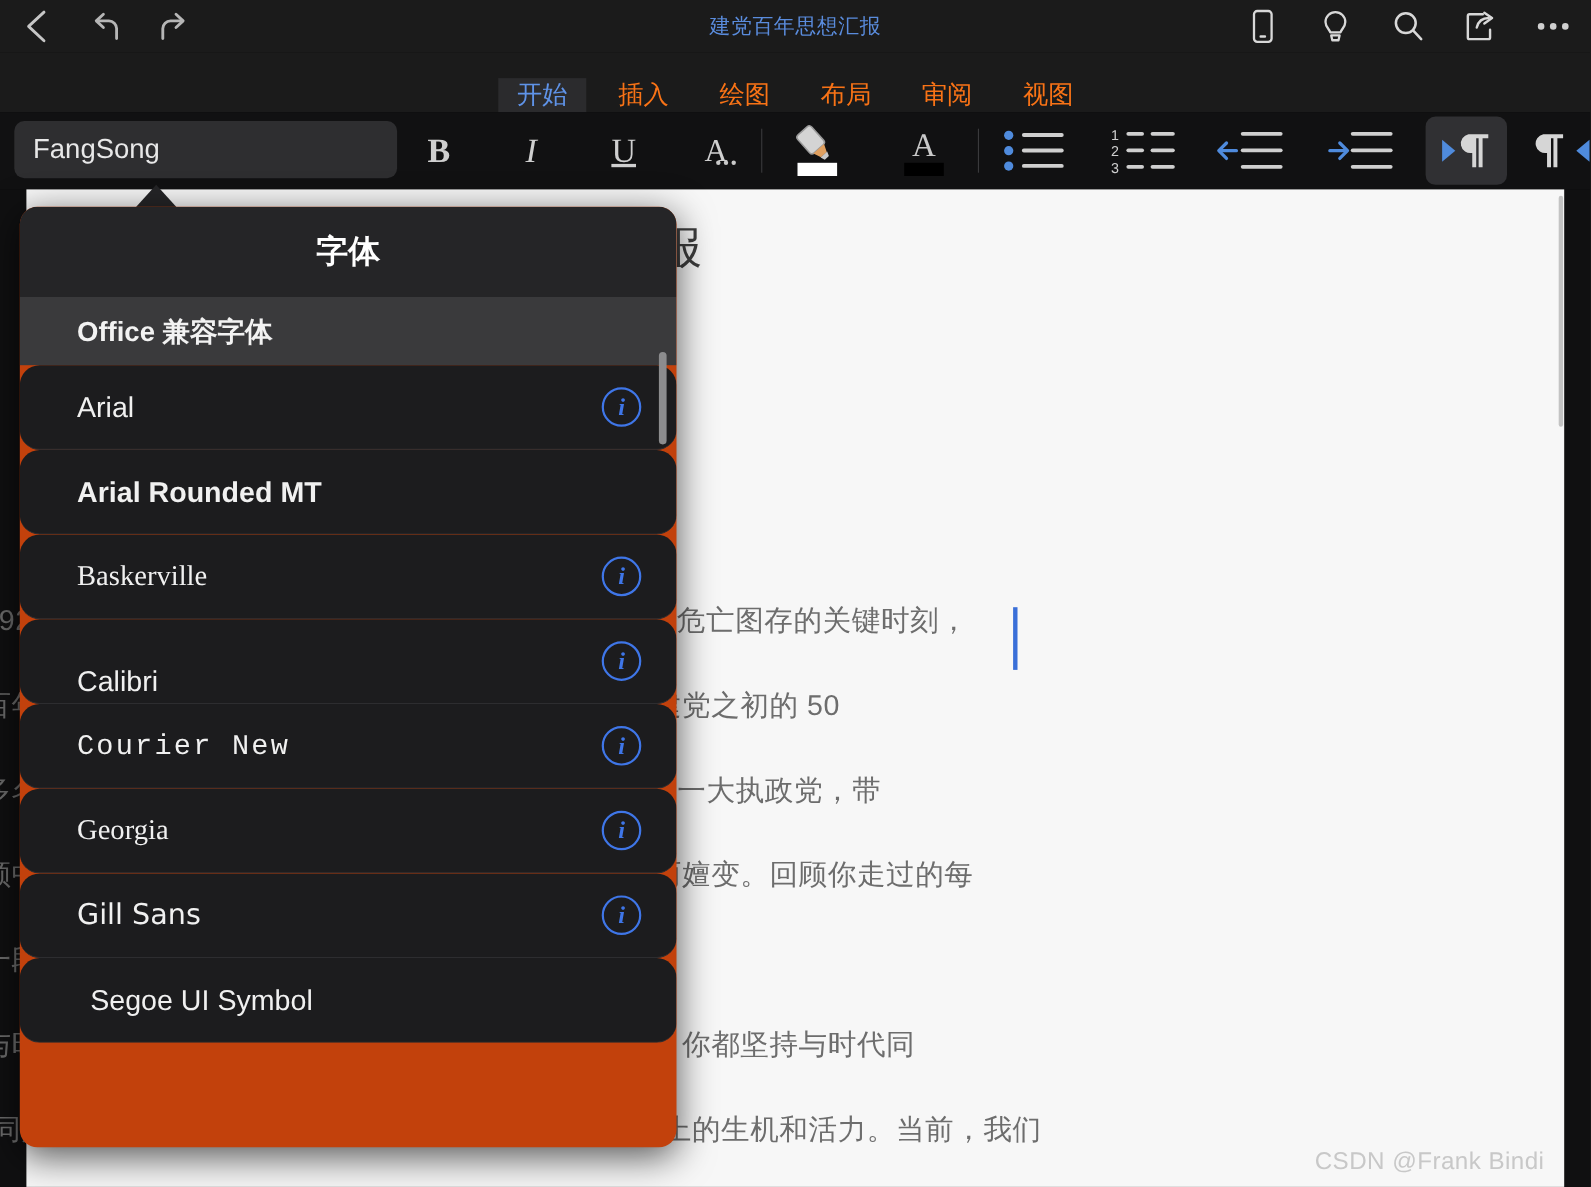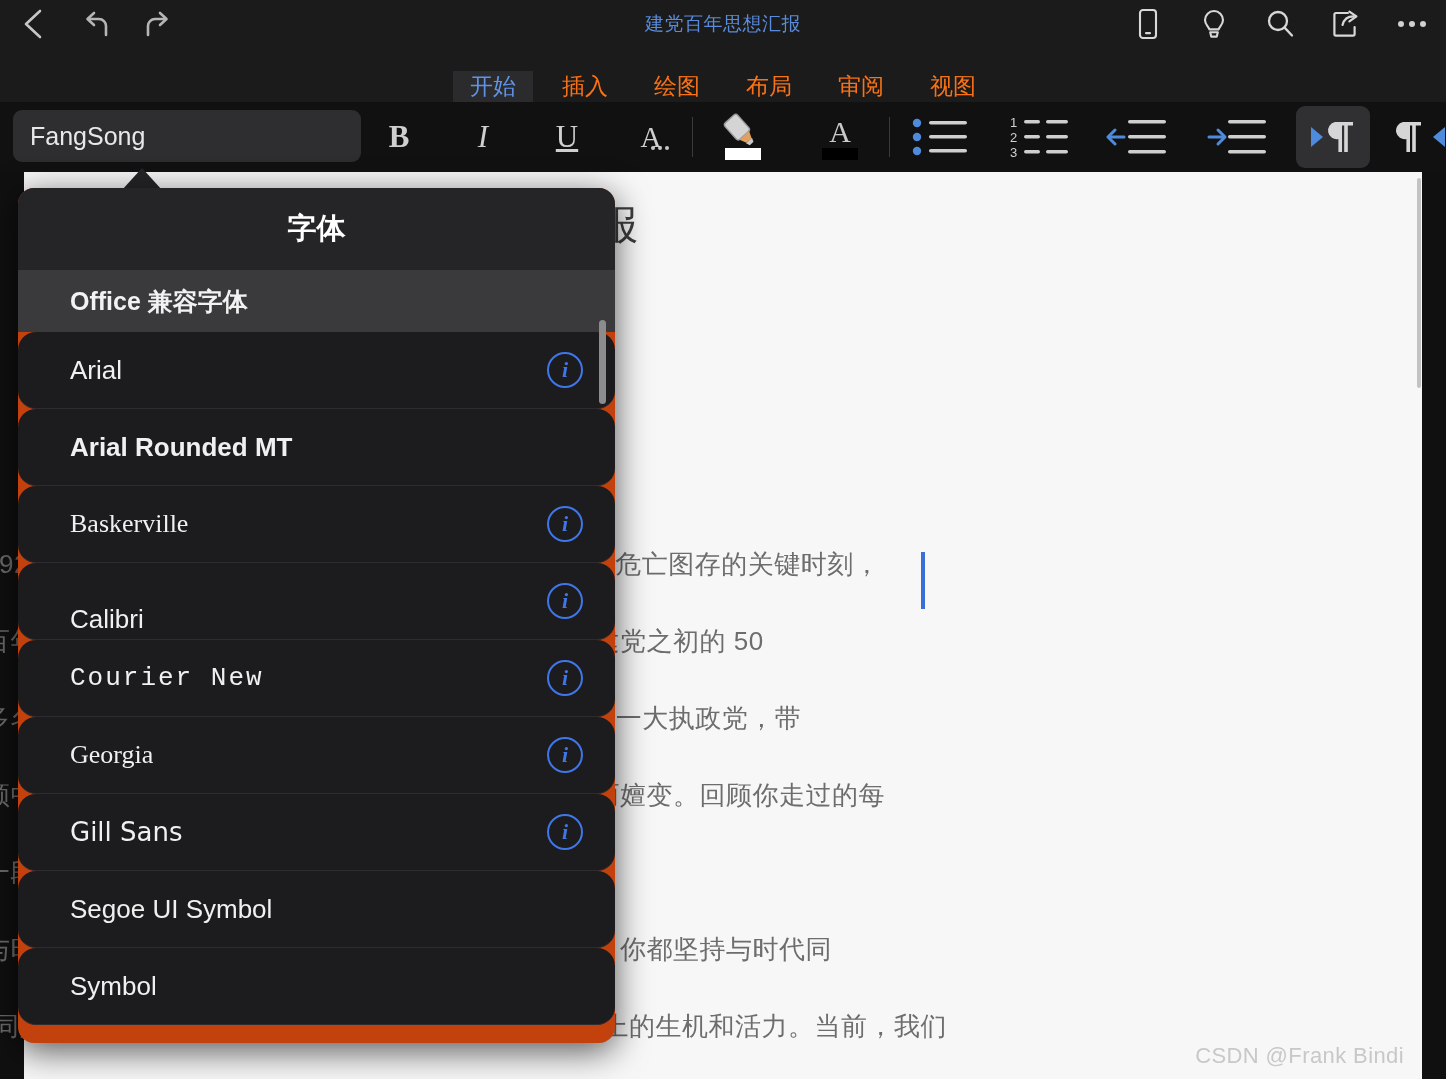--- a/index.html
+++ b/index.html
@@ -131,21 +131,21 @@
     padding: 0 32px 0 52px; cursor: pointer; border-radius: 18px;
   }
   .pop-row .name { color: #f0f0f0; font-size: 26px; white-space: nowrap; }
   .name.f-arial   { font-family: "Liberation Sans", sans-serif; font-weight: 400; }
   .name.f-arialr  { font-family: "Liberation Sans", sans-serif; font-weight: 700; }
   .name.f-bask    { font-family: "Liberation Serif", serif; font-weight: 400; }
   .name.f-calibri { font-family: "Liberation Sans", sans-serif; font-weight: 400; margin-top: 37px; }
   .name.f-courier { font-family: "Liberation Mono", monospace; font-weight: 400; letter-spacing: 2px; }
   .name.f-georgia { font-family: "Liberation Serif", serif; font-weight: 400; }
   .name.f-gill    { font-family: "DejaVu Sans", sans-serif; font-weight: 400; }
-  .name.f-segoe   { font-family: "Liberation Sans", sans-serif; font-weight: 400; }
+  .name.f-segoe   { font-family: "Liberation Sans", sans-serif; font-weight: 400; margin-left: 12px; }
   .name.f-symbol  { font-family: "Liberation Sans", sans-serif; font-weight: 400; }
   .info-icon {
     width: 36px; height: 36px; border-radius: 50%;
     border: 2.5px solid #3f76e8;
     display: flex; align-items: center; justify-content: center;
     color: #3f76e8; font-size: 22px; font-family: "Liberation Serif", serif;
     font-style: italic; font-weight: 700; cursor: pointer; flex: none;
   }
   .pop-scrollbar {
     position: absolute; right: 9px; top: 132px; width: 7px; height: 84px;
@@ -402,21 +402,18 @@
         <span class="name f-georgia">Georgia</span>
         <span class="info-icon">i</span>
       </div>
       <div class="pop-row">
         <span class="name f-gill">Gill Sans</span>
         <span class="info-icon">i</span>
       </div>
       <div class="pop-row">
         <span class="name f-segoe">Segoe UI Symbol</span>
       </div>
-      <div class="pop-row">
-        <span class="name f-symbol">Symbol</span>
-      </div>
     </div>
 
     <div class="pop-scrollbar"></div>
   </div>
 
 </div>
 
 </body></html>

